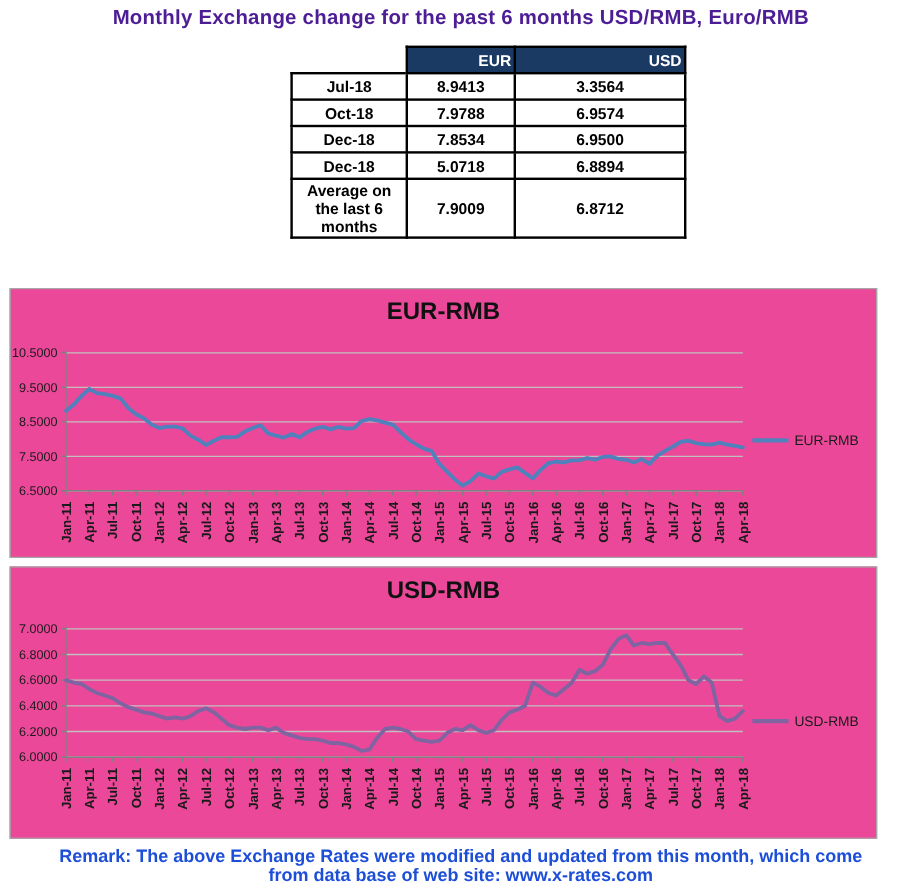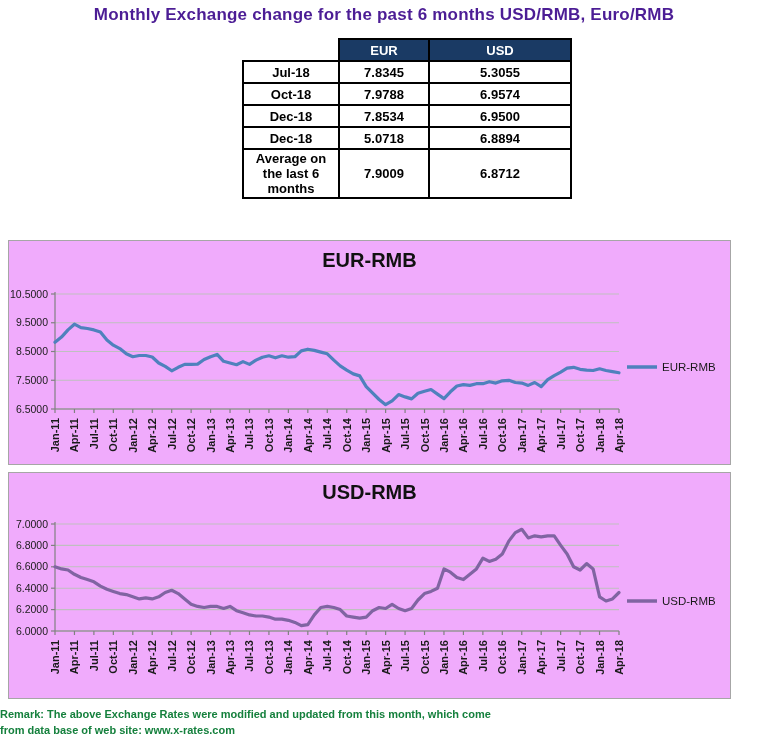--- a/index.html
+++ b/index.html
@@ -14,39 +14,39 @@
   table.rates{
     position:absolute;left:242px;top:38px;border-collapse:collapse;table-layout:fixed;
   }
   table.rates col.c0{width:96px;}
   table.rates col.c1{width:90px;}
   table.rates col.c2{width:142px;}
   table.rates th,table.rates td{
     border:2px solid #000;font-size:13px;font-weight:bold;text-align:center;
     padding:1px 2px;color:#000;line-height:15px;vertical-align:middle;
   }
-  table.rates th{background:#1a3a64;color:#fff;height:18px;}
+  table.rates th{background:#1a3a64;color:#fff;height:18px;text-align:right;}
   table.rates th.corner{border:none;background:transparent;}
   table.rates td{height:18px;margin-top:32px;}
   .chart-card{
-    position:absolute;left:8px;width:721px;background:#f0abfc;
+    position:absolute;left:8px;width:721px;background:#ec4899;
     border:1.5px solid #a6a6a6;
   }
   #eur-card{top:240px;height:223px;}
   #usd-card{top:472px;height:225px;}
   .chart-title{
     position:absolute;top:8px;left:0;width:100%;text-align:center;
     font-size:20px;font-weight:bold;color:#111;
   }
   .chart-svg{position:absolute;left:0;}
   #eur-svg{top:42px;}
   #usd-svg{top:44px;}
   .remark{
-    position:absolute;top:706px;left:0;width:100%;text-align:left;
-    color:#15803d;font-weight:bold;font-size:11px;line-height:16px;
+    position:absolute;top:706px;left:0;width:100%;text-align:center;
+    color:#1d4ed8;font-weight:bold;font-size:15px;line-height:16px;
   }
 </style>
 </head>
 <body>
 
 <div class="page-title">Monthly Exchange change for the past 6 months USD/RMB, Euro/RMB</div>
 
 <table class="rates">
   <colgroup>
       <col class="c0">
@@ -56,22 +56,22 @@
   <thead>
     <tr>
       <th class="corner"></th>
       <th>EUR</th>
       <th>USD</th>
     </tr>
   </thead>
   <tbody>
       <tr>
         <td>Jul-18</td>
-        <td>7.8345</td>
-        <td>5.3055</td>
+        <td>8.9413</td>
+        <td>3.3564</td>
       </tr>
       <tr>
         <td>Oct-18</td>
         <td>7.9788</td>
         <td>6.9574</td>
       </tr>
       <tr>
         <td>Dec-18</td>
         <td>7.8534</td>
         <td>6.9500</td>

